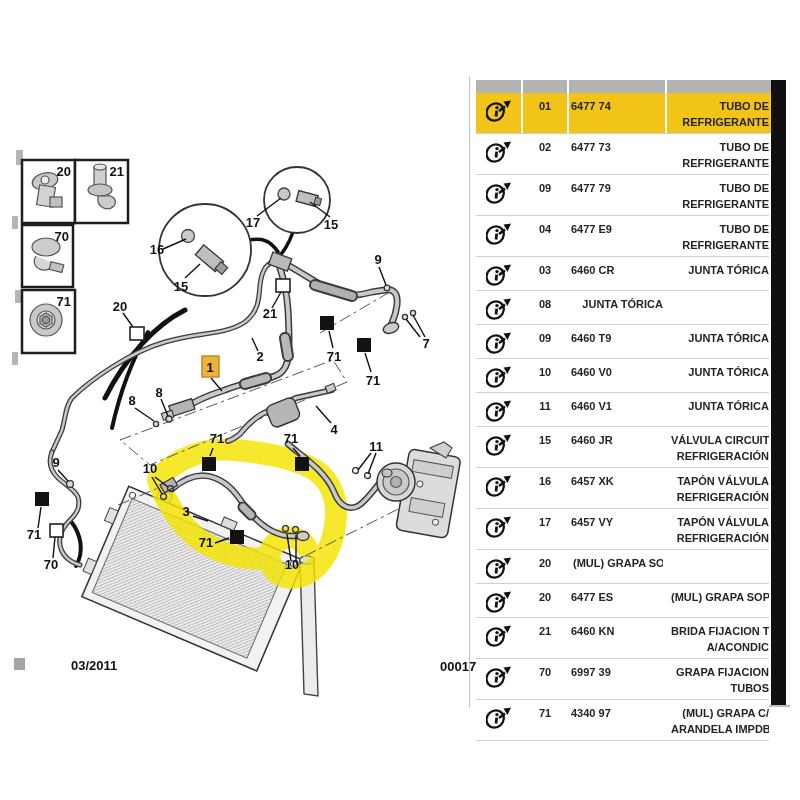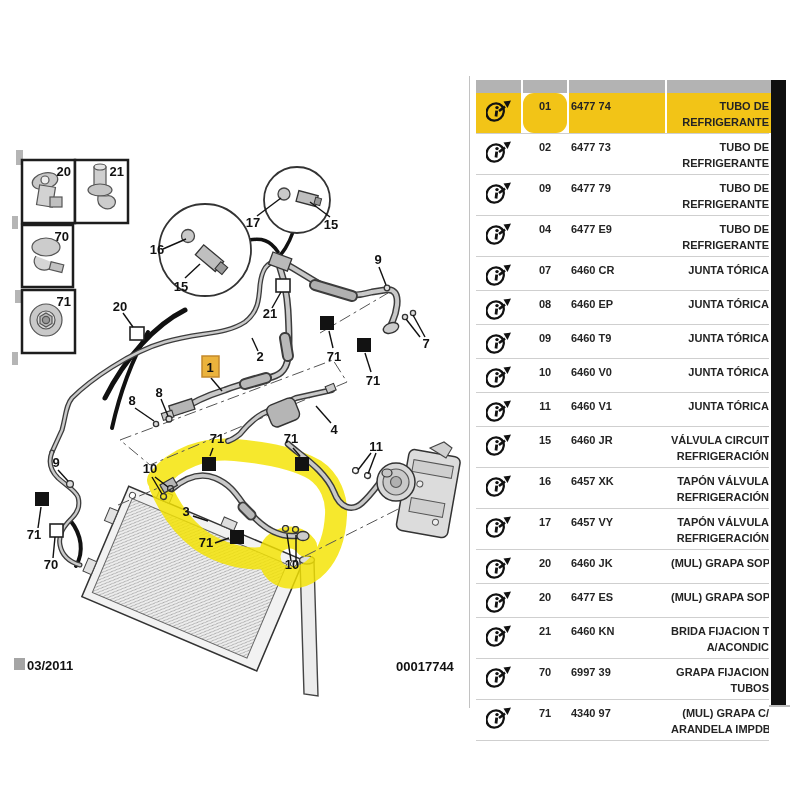--- a/index.html
+++ b/index.html
@@ -7,29 +7,29 @@
          font-family:"Liberation Sans", sans-serif;}
   
   #parts-table{position:absolute;left:476px;top:80px;width:293px;background:#fff;}
   .trow{display:grid;grid-template-columns:45px 44px 96px 104px;column-gap:2px;
         border-bottom:1px solid #cfcfcf;background:#fff;}
   .trow.hdr{border-bottom:0;}
   .hdr .cell{background:#b3b3b3;height:13px;}
   .cell{padding:5px 2px 3px 2px;font-size:11px;font-weight:bold;color:#242424;line-height:16px;}
   .hdr .cell{padding:0;}
   .icon-cell{display:flex;justify-content:center;align-items:flex-start;padding-top:6px;}
-  .item-cell{text-align:center;border-radius:11px;}
+  .item-cell{text-align:center;}
   .desc-cell{padding-left:4px;text-align:right;}
   .desc-cell div{white-space:nowrap;overflow:hidden;}
   .trow.hl .cell{background:#f2c417;}
   .vline{position:absolute;left:469px;top:76px;width:1px;height:632px;background:#c2c2c2;}
   #black-bar{position:absolute;left:771px;top:80px;width:15px;height:626px;background:#101010;}
   #table-bottom-line{position:absolute;left:476px;top:705px;width:314px;height:2px;background:#bdbdbd;}
   
-  .footer-text{position:absolute;font-size:13px;font-weight:bold;color:#111;}
+  .footer-text{position:absolute;font-size:13px;font-weight:bold;color:#111;margin-left:44px;}
   #footer-date{left:27px;top:658px;}
   #footer-code{left:396px;top:659px;}
   
   #diagram{position:absolute;left:0;top:0;}
   text.lbl{font-family:"Liberation Sans",sans-serif;font-size:13px;font-weight:bold;fill:#111;}
   .ldr{stroke:#111;stroke-width:1.4;fill:none;}
   .tube-o{stroke:#3c3c3c;fill:none;stroke-linecap:round;stroke-linejoin:round;}
   .tube-i{stroke:#c9c9c9;fill:none;stroke-linecap:round;stroke-linejoin:round;}
   .phantom{stroke:#555;stroke-width:1;fill:none;stroke-dasharray:12 4 3 4;}
 </style>
@@ -384,36 +384,35 @@
       <div>REFRIGERANTE</div>
     </div>
   </div>
 
   <div class="trow">
     <div class="cell icon-cell">
           <svg width="26" height="24">
             <use href="#iico"></use>
           </svg>
         </div>
-    <div class="cell item-cell">07</div>
+    <div class="cell item-cell">03</div>
     <div class="cell part-cell">6460 CR</div>
     <div class="cell desc-cell">
       <div>JUNTA TÓRICA</div>
       <div></div>
     </div>
   </div>
 
   <div class="trow">
     <div class="cell icon-cell">
           <svg width="26" height="24">
             <use href="#iico"></use>
           </svg>
         </div>
     <div class="cell item-cell">08</div>
-    <div class="cell part-cell">6460 EP</div>
     <div class="cell desc-cell">
       <div>JUNTA TÓRICA</div>
       <div></div>
     </div>
   </div>
 
   <div class="trow">
     <div class="cell icon-cell">
           <svg width="26" height="24">
             <use href="#iico"></use>
@@ -497,21 +496,20 @@
     </div>
   </div>
 
   <div class="trow">
     <div class="cell icon-cell">
           <svg width="26" height="24">
             <use href="#iico"></use>
           </svg>
         </div>
     <div class="cell item-cell">20</div>
-    <div class="cell part-cell">6460 JK</div>
     <div class="cell desc-cell">
       <div>(MUL) GRAPA SOPO</div>
       <div></div>
     </div>
   </div>
 
   <div class="trow">
     <div class="cell icon-cell">
           <svg width="26" height="24">
             <use href="#iico"></use>

